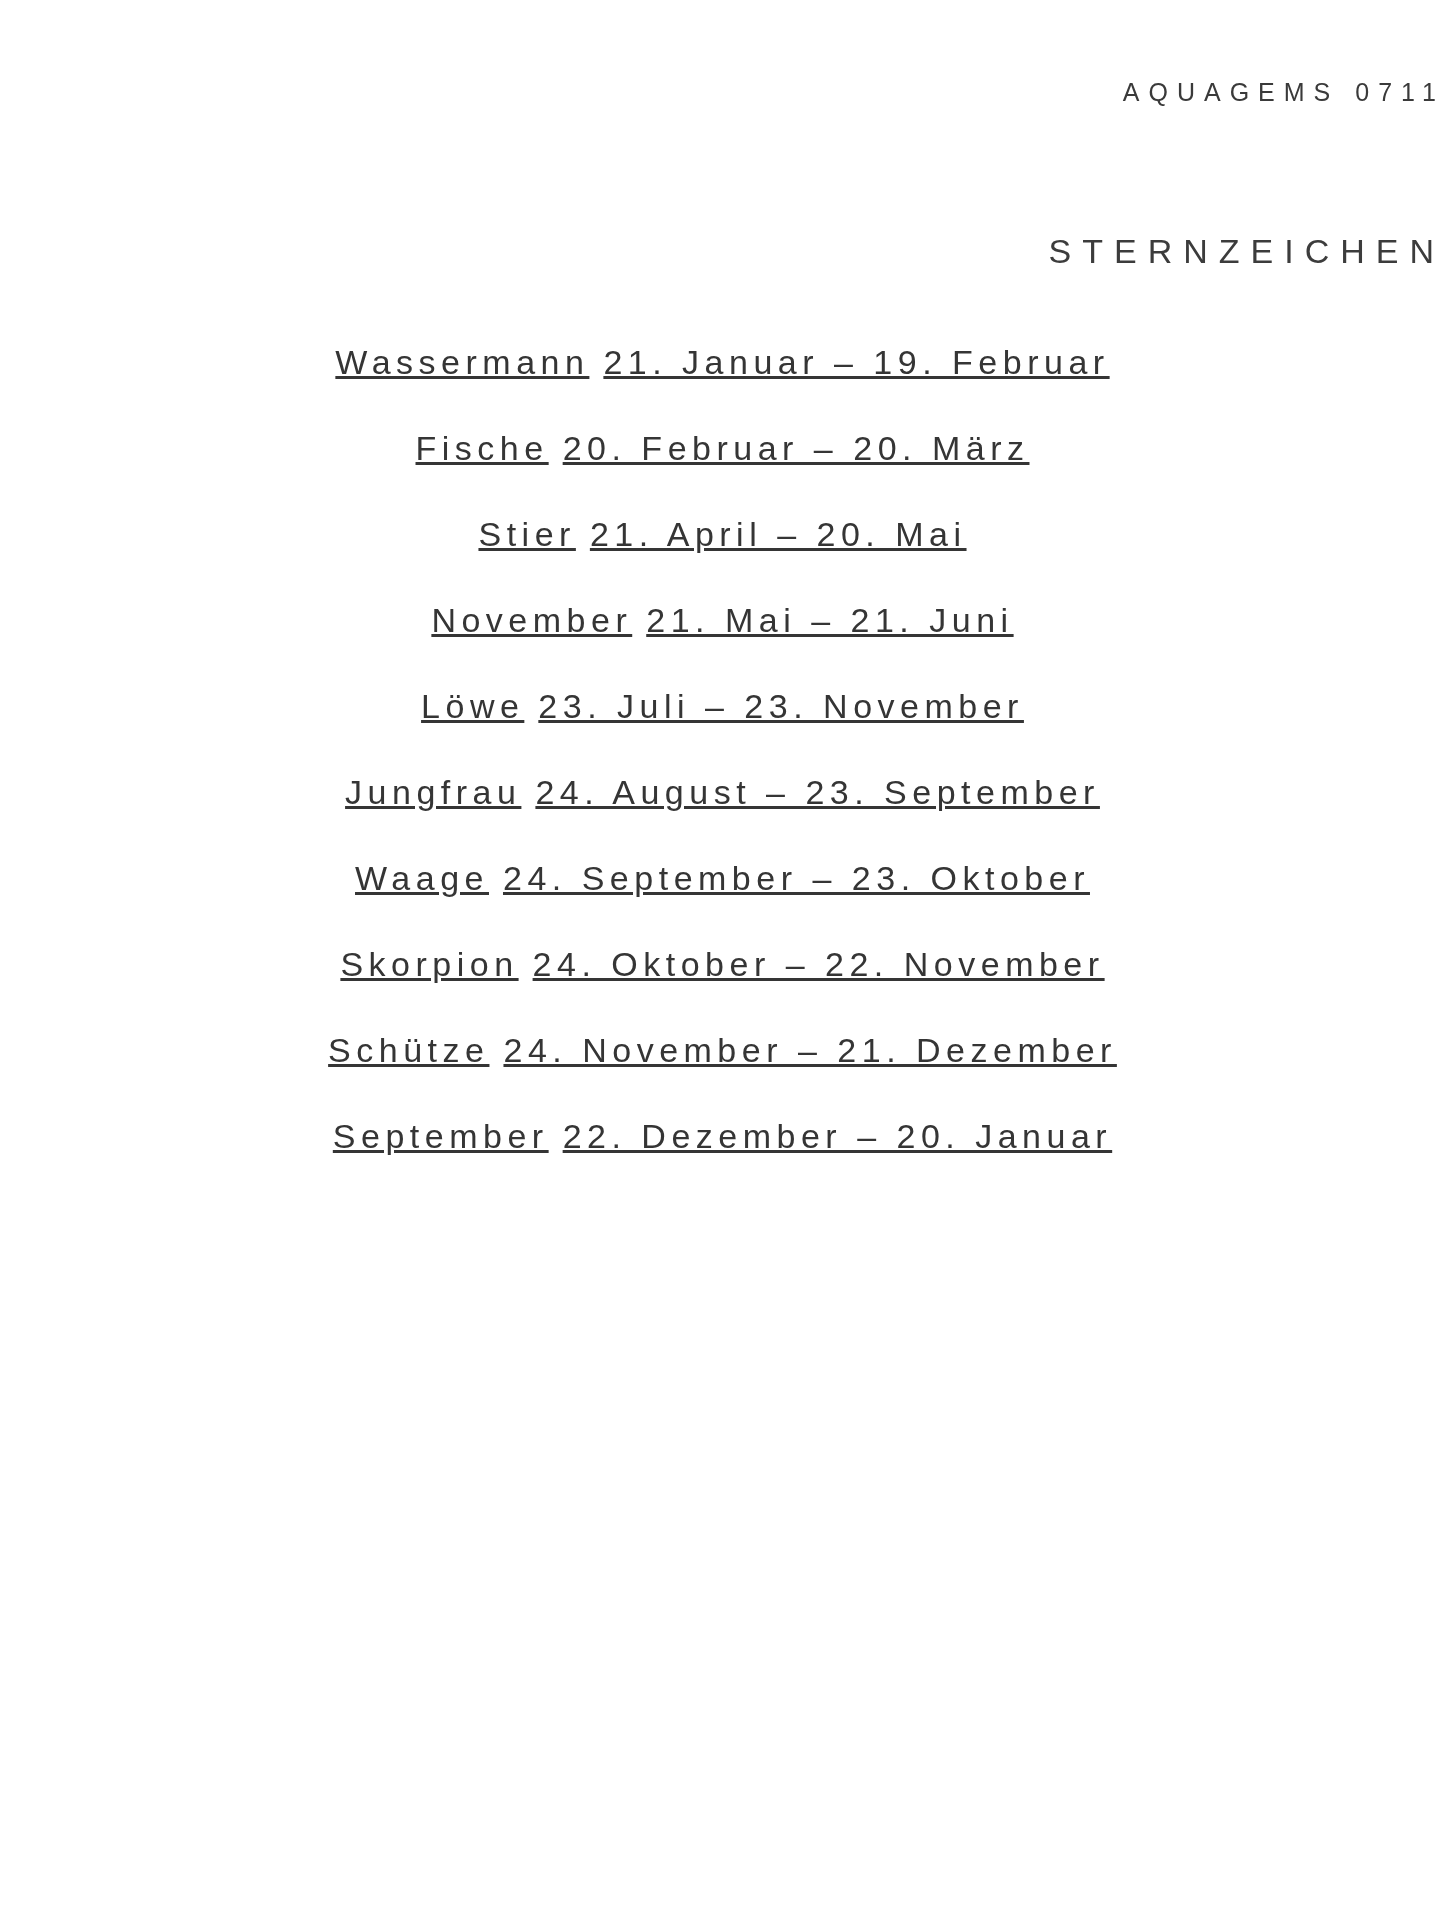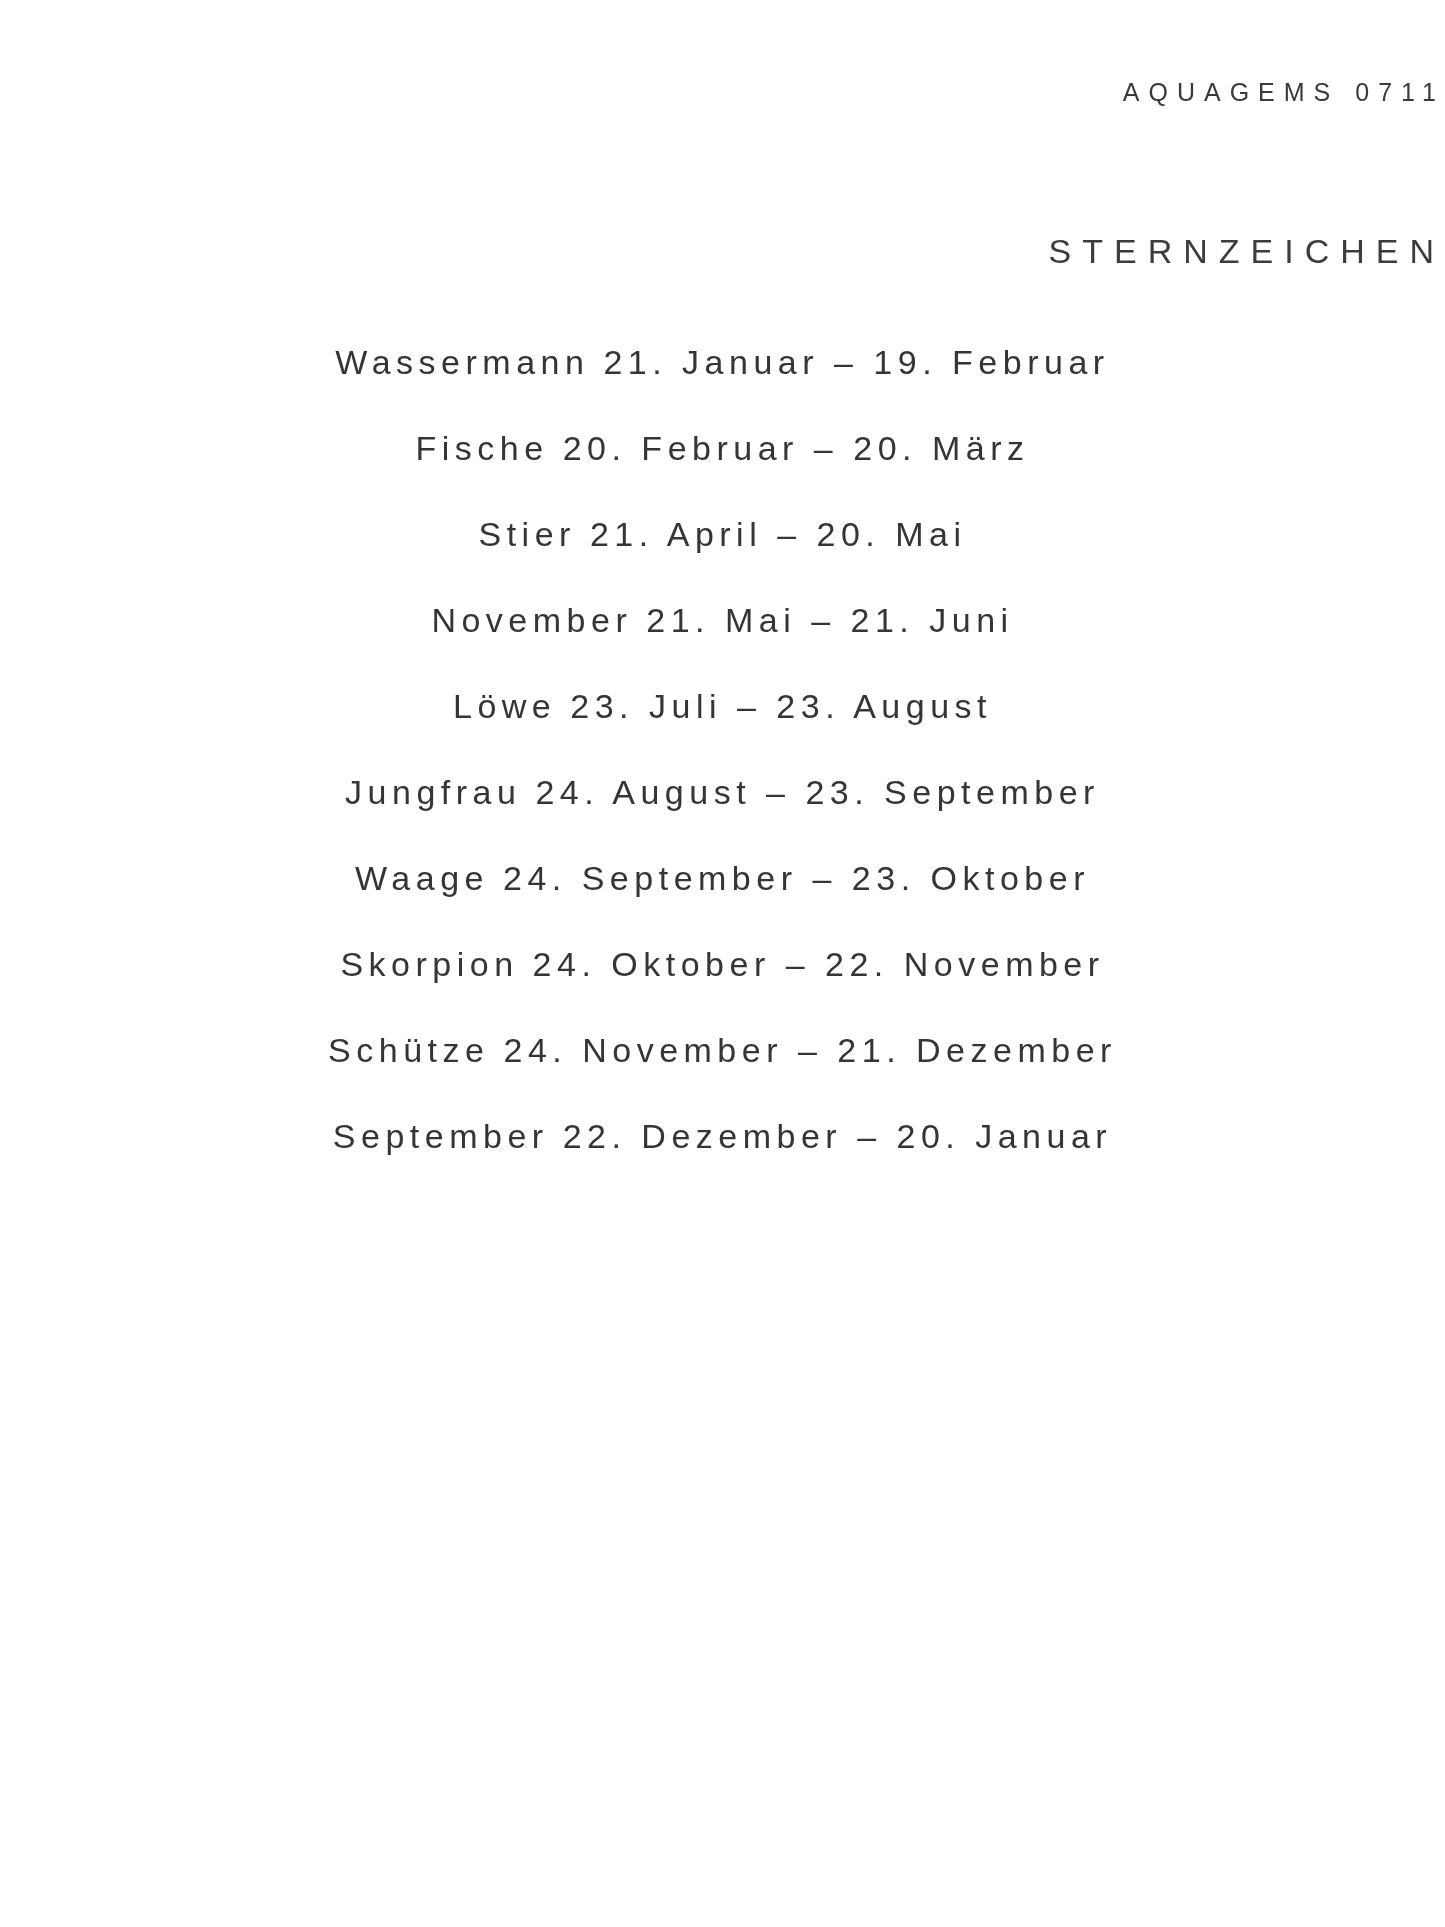--- a/index.html
+++ b/index.html
@@ -57,20 +57,21 @@
 
   .zodiac-row {
     text-align: center;
     font-size: 34px;
     letter-spacing: 5.5px;
     color: #353535;
     font-weight: 300;
     line-height: 1.0;
     padding: 26px 0;
     white-space: nowrap;
+    text-decoration: underline;
   }
 
   .zodiac-row .sign,
   .zodiac-row .range {
     display: inline;
   }
   .zodiac-row .sign { margin-right: 14px; }
 </style>
 </head>
 <body>
@@ -90,21 +91,21 @@
       <li class="zodiac-row">
         <span class="sign">Fische</span><span class="range">20. Februar – 20. März</span>
       </li>
       <li class="zodiac-row">
         <span class="sign">Stier</span><span class="range">21. April – 20. Mai</span>
       </li>
       <li class="zodiac-row">
         <span class="sign">November</span><span class="range">21. Mai – 21. Juni</span>
       </li>
       <li class="zodiac-row">
-        <span class="sign">Löwe</span><span class="range">23. Juli – 23. August</span>
+        <span class="sign">Löwe</span><span class="range">23. Juli – 23. November</span>
       </li>
       <li class="zodiac-row">
         <span class="sign">Jungfrau</span><span class="range">24. August – 23. September</span>
       </li>
       <li class="zodiac-row">
         <span class="sign">Waage</span><span class="range">24. September – 23. Oktober</span>
       </li>
       <li class="zodiac-row">
         <span class="sign">Skorpion</span><span class="range">24. Oktober – 22. November</span>
       </li>

